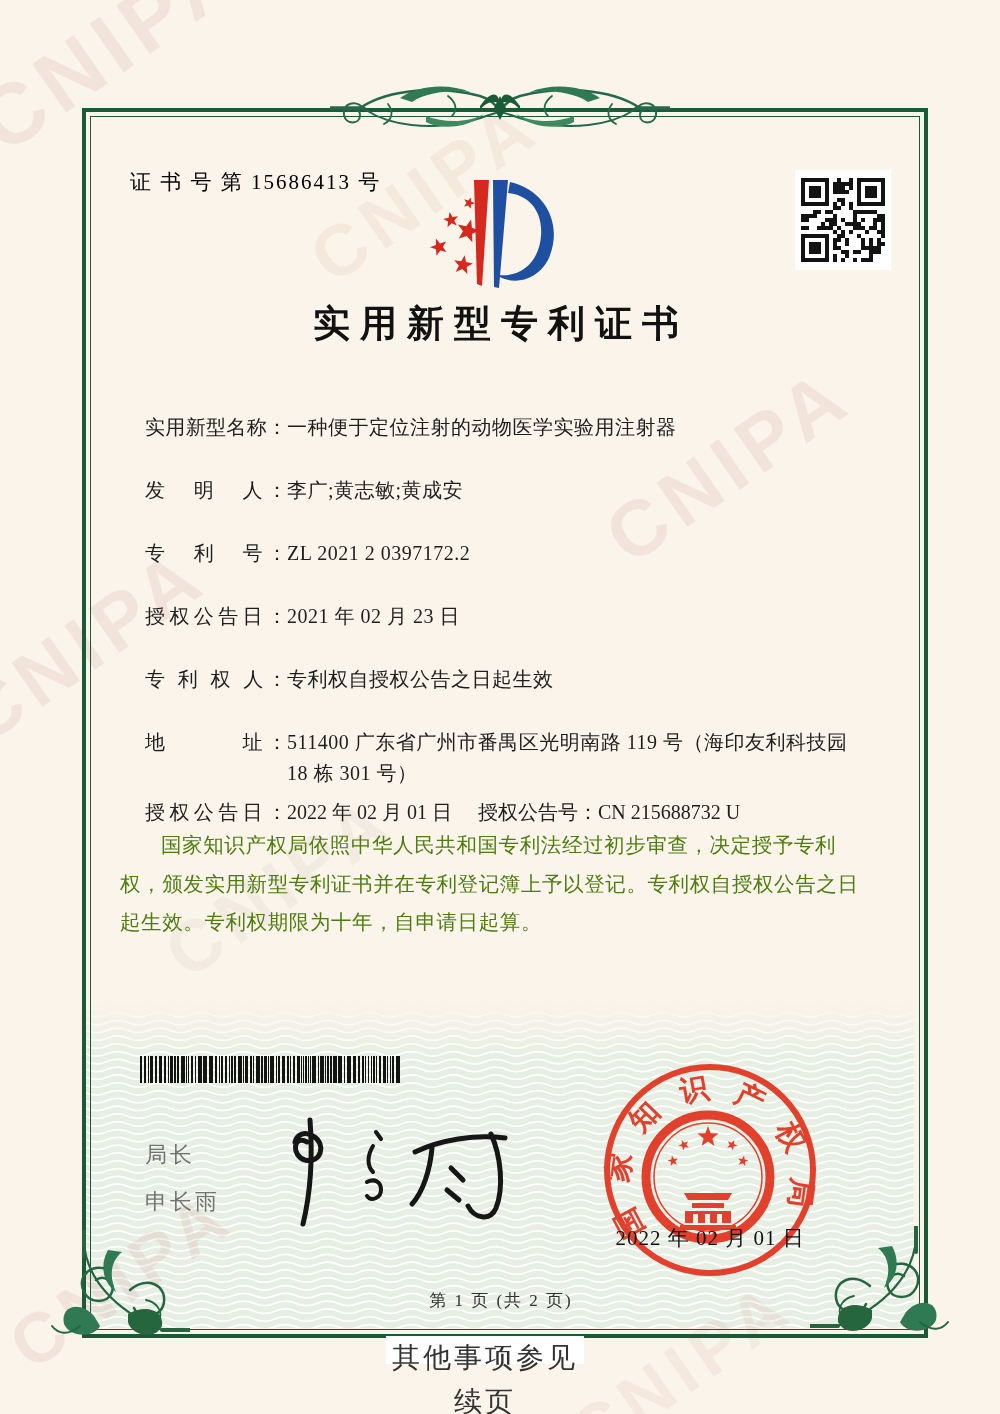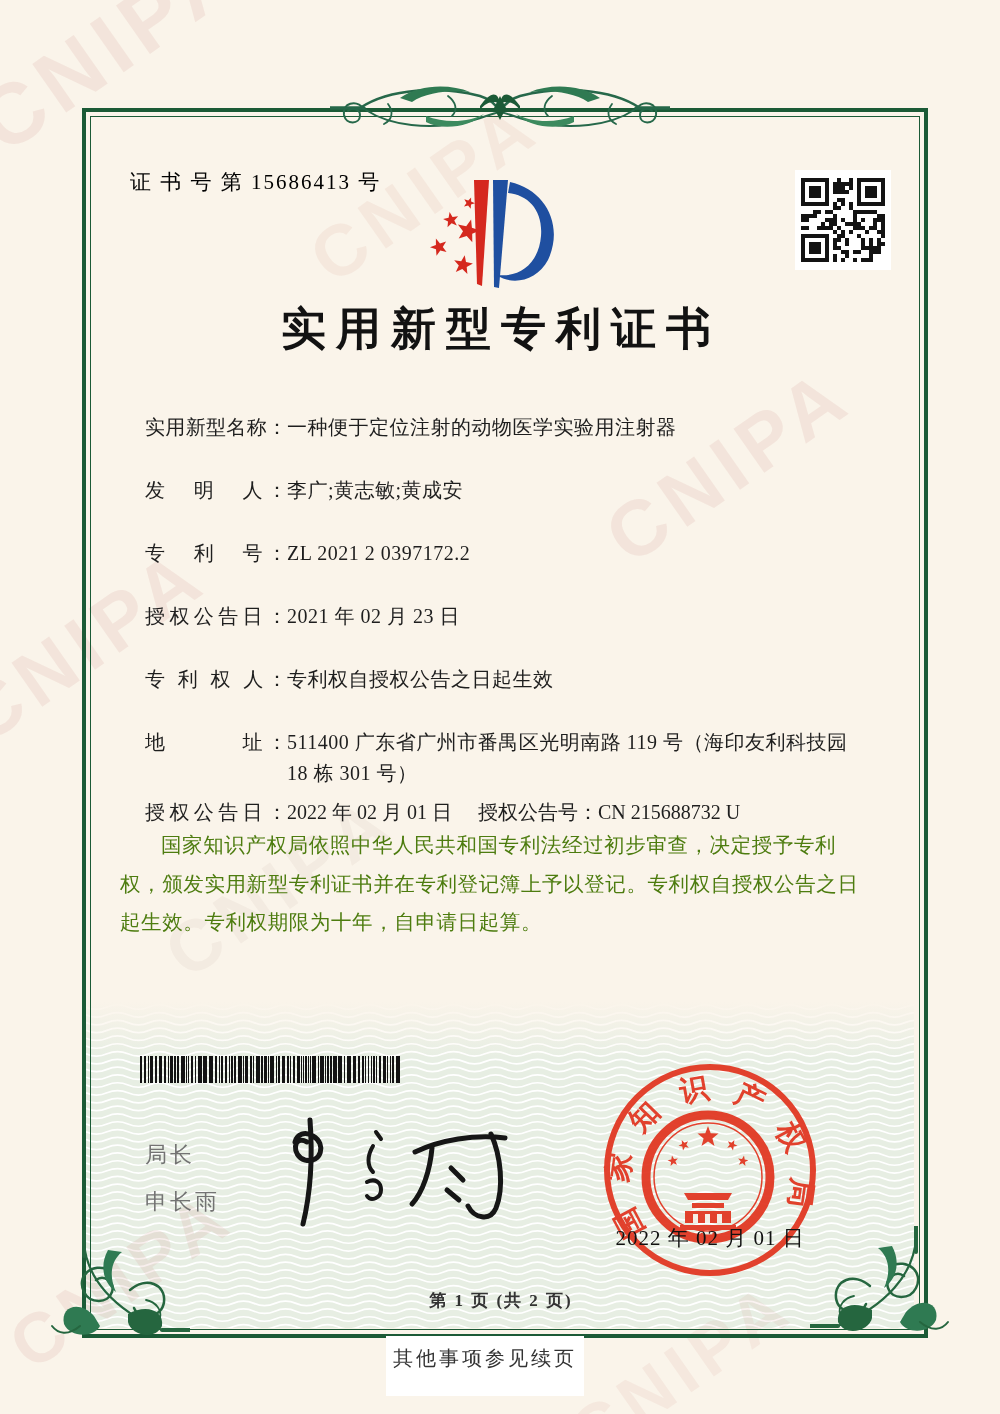--- a/index.html
+++ b/index.html
@@ -36,21 +36,21 @@
 
   .content{position:absolute;z-index:4;}
 
   .cert-no{left:130px;top:168px;font-size:21px;letter-spacing:2px;color:#000000;}
 
   .qr-wrap{left:795px;top:170px;width:96px;height:100px;background:#ffffff;padding:0;}
   .qr-wrap svg{margin:8px 6px;}
 
   .logo{left:424px;top:168px;}
 
-  .title{left:82px;top:299px;width:838px;text-align:center;font-size:45px;
+  .title{left:82px;top:299px;width:838px;text-align:center;font-size:37px;
       font-weight:900;letter-spacing:10px;color:#121212;}
 
   .fields{left:145px;top:412px;width:740px;font-size:20px;color:#1e1e1e;}
   .field-row{line-height:30px;margin-bottom:33px;white-space:nowrap;}
   .field-row.addr{white-space:normal;margin-bottom:8px;}
   .flabel{display:inline-block;width:142px;text-align:justify;text-align-last:justify;
       vertical-align:top;}
   .fvalue{display:inline-block;vertical-align:top;letter-spacing:.5px;}
   .addr .fvalue{width:582px;line-height:31px;}
   .grant-row{position:relative;line-height:30px;white-space:nowrap;}
@@ -66,22 +66,22 @@
 
   .signature{left:255px;top:1102px;}
 
   .seal{left:595px;top:1053px;opacity:.93;z-index:5;}
   .seal-date{left:600px;top:1224px;width:220px;text-align:center;font-size:21px;
       color:#111;letter-spacing:1px;z-index:6;}
 
   .page-ind{left:82px;top:1289px;width:838px;text-align:center;font-size:17px;
       letter-spacing:2px;color:#333;}
 
-  .footer-note{left:386px;top:1336px;width:198px;height:60px;background:#ffffff;
-      text-align:center;line-height:44px;font-size:20px;letter-spacing:3px;color:#333;z-index:4;}
+  .footer-note{left:386px;top:1336px;width:198px;height:28px;background:#ffffff;
+      text-align:center;line-height:44px;font-size:28px;letter-spacing:3px;color:#333;z-index:4;}
 </style>
 </head>
 <body>
 
 <div class="page">
 
   <span class="wm wm1">CNIPA</span>
   <span class="wm wm2">CNIPA</span>
   <span class="wm wm3">CNIPA</span>
   <span class="wm wm4">CNIPA</span>
@@ -500,17 +500,17 @@
       <rect x="90" y="158" width="46" height="12" fill="#e1341f" stroke="none"></rect>
       <rect x="98" y="161" width="5" height="9" fill="#f6efe6" stroke="none"></rect>
       <rect x="110" y="161" width="5" height="9" fill="#f6efe6" stroke="none"></rect>
       <rect x="122" y="161" width="5" height="9" fill="#f6efe6" stroke="none"></rect>
       <rect x="85" y="172" width="56" height="5" fill="#e1341f" stroke="none"></rect>
       <circle cx="113" cy="181" r="6" stroke-width="3" stroke-dasharray="2 1.5"></circle>
     </g>
   </svg>
   <div class="content seal-date" style="position:absolute;">2022 年 02 月 01 日</div>
 
-  <div class="content page-ind" style="position:absolute;font-weight:bold;">第 1 页 (共 2 页)</div>
+  <div class="content page-ind" style="position:absolute;">第 1 页 (共 2 页)</div>
 
   <div class="content footer-note" style="position:absolute;">其他事项参见续页</div>
 
 </div>
 
 </body></html>

